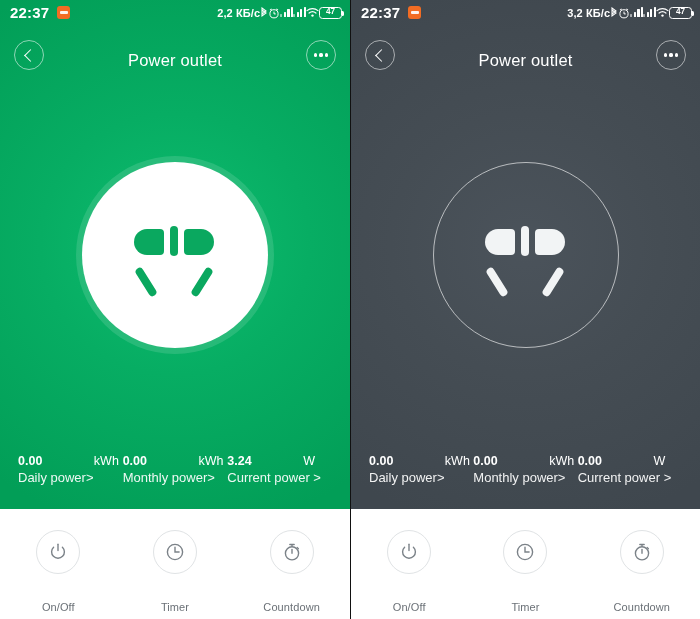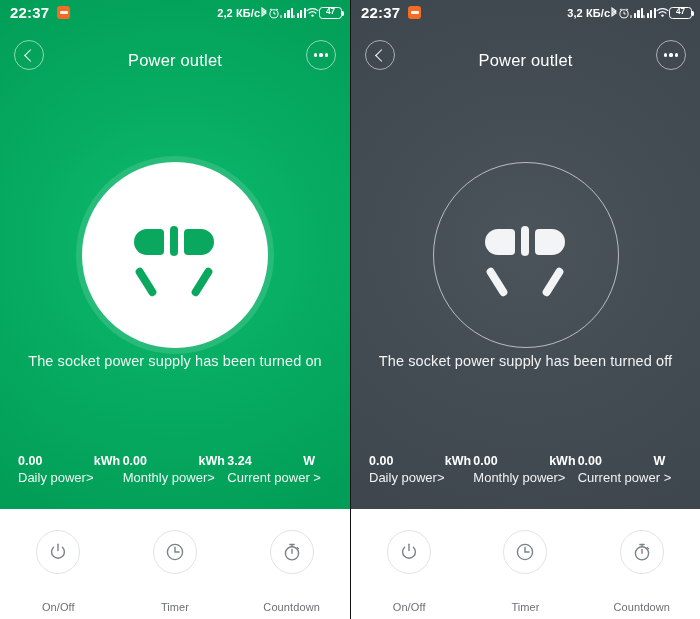--- a/index.html
+++ b/index.html
@@ -25,21 +25,21 @@
   }
   .sb-time { font-size:15px; font-weight:bold; color:#fff; letter-spacing:.2px; }
   .sb-appicon {
     width:13px; height:13px; border-radius:3px; background:#f26c23;
     margin-left:8px; position:relative;
   }
   .sb-appicon::after{
     content:""; position:absolute; left:2.5px; top:5px; width:8px; height:3px;
     border-radius:1px; background:#fff; opacity:.92;
   }
-  .sb-right { margin-left:auto; display:flex; align-items:center; }
+  .sb-right { margin-left:auto; display:flex; align-items:flex-start; }
   .sb-rate { font-size:11px; font-weight:bold; color:#fff; letter-spacing:.1px; }
   .sb-ico { color:#fff; display:block; }
   .bars { display:flex; align-items:flex-end; gap:1.4px; height:10px; }
   .bars i { display:block; width:2.2px; background:#fff; border-radius:.5px; }
   .bars i:nth-child(1){ height:3px; opacity:.55;}
   .bars i:nth-child(2){ height:5px;}
   .bars i:nth-child(3){ height:7.5px;}
   .bars i:nth-child(4){ height:10px;}
   .battery {
     width:23px; height:12px; border:1.4px solid #fff; border-radius:3.5px;
@@ -93,21 +93,21 @@
   }
 
   
   .metrics {
     position:absolute; left:0; right:0; bottom:23px;
     display:flex; padding:0 18px; z-index:2;
   }
   .metric { flex:1; }
   .metric .val { font-size:12.5px; color:#fff; line-height:16px; white-space:nowrap; }
   .metric .val b { font-weight:bold; }
-  .metric .val span { font-weight:bold;padding-left:48px; }
+  .metric .val span { font-weight:normal;padding-left:48px; }
   .metric .lbl { font-size:13px; color:rgba(255,255,255,.93); line-height:17px; white-space:nowrap; }
 
   
   .actionbar {
     flex:1; background:#fff; display:flex; align-items:flex-start;
     justify-content:space-around; padding-top:21px;
   }
   .action { display:flex; flex-direction:column; align-items:center; width:104px; }
   .action .ring {
     width:44px; height:44px; border-radius:50%; border:1px solid #e0e3e5;
@@ -179,21 +179,20 @@
           <div class="slots">
             <span class="slot lft"></span>
             <span class="slot mid"></span>
             <span class="slot rgt"></span>
             <span class="slot dl"></span>
             <span class="slot dr"></span>
           </div>
         </div>
       </div>
 
-      <div class="status-msg">The socket power supply has been turned on</div>
 
       <div class="metrics">
         <div class="metric">
           <div class="val"><b>0.00</b> <span>kWh</span></div>
           <div class="lbl">Daily power&gt;</div>
         </div>
         <div class="metric">
           <div class="val"><b>0.00</b> <span>kWh</span></div>
           <div class="lbl">Monthly power&gt;</div>
         </div>
@@ -296,21 +295,20 @@
           <div class="slots">
             <span class="slot lft"></span>
             <span class="slot mid"></span>
             <span class="slot rgt"></span>
             <span class="slot dl"></span>
             <span class="slot dr"></span>
           </div>
         </div>
       </div>
 
-      <div class="status-msg">The socket power supply has been turned off</div>
 
       <div class="metrics">
         <div class="metric">
           <div class="val"><b>0.00</b> <span>kWh</span></div>
           <div class="lbl">Daily power&gt;</div>
         </div>
         <div class="metric">
           <div class="val"><b>0.00</b> <span>kWh</span></div>
           <div class="lbl">Monthly power&gt;</div>
         </div>

